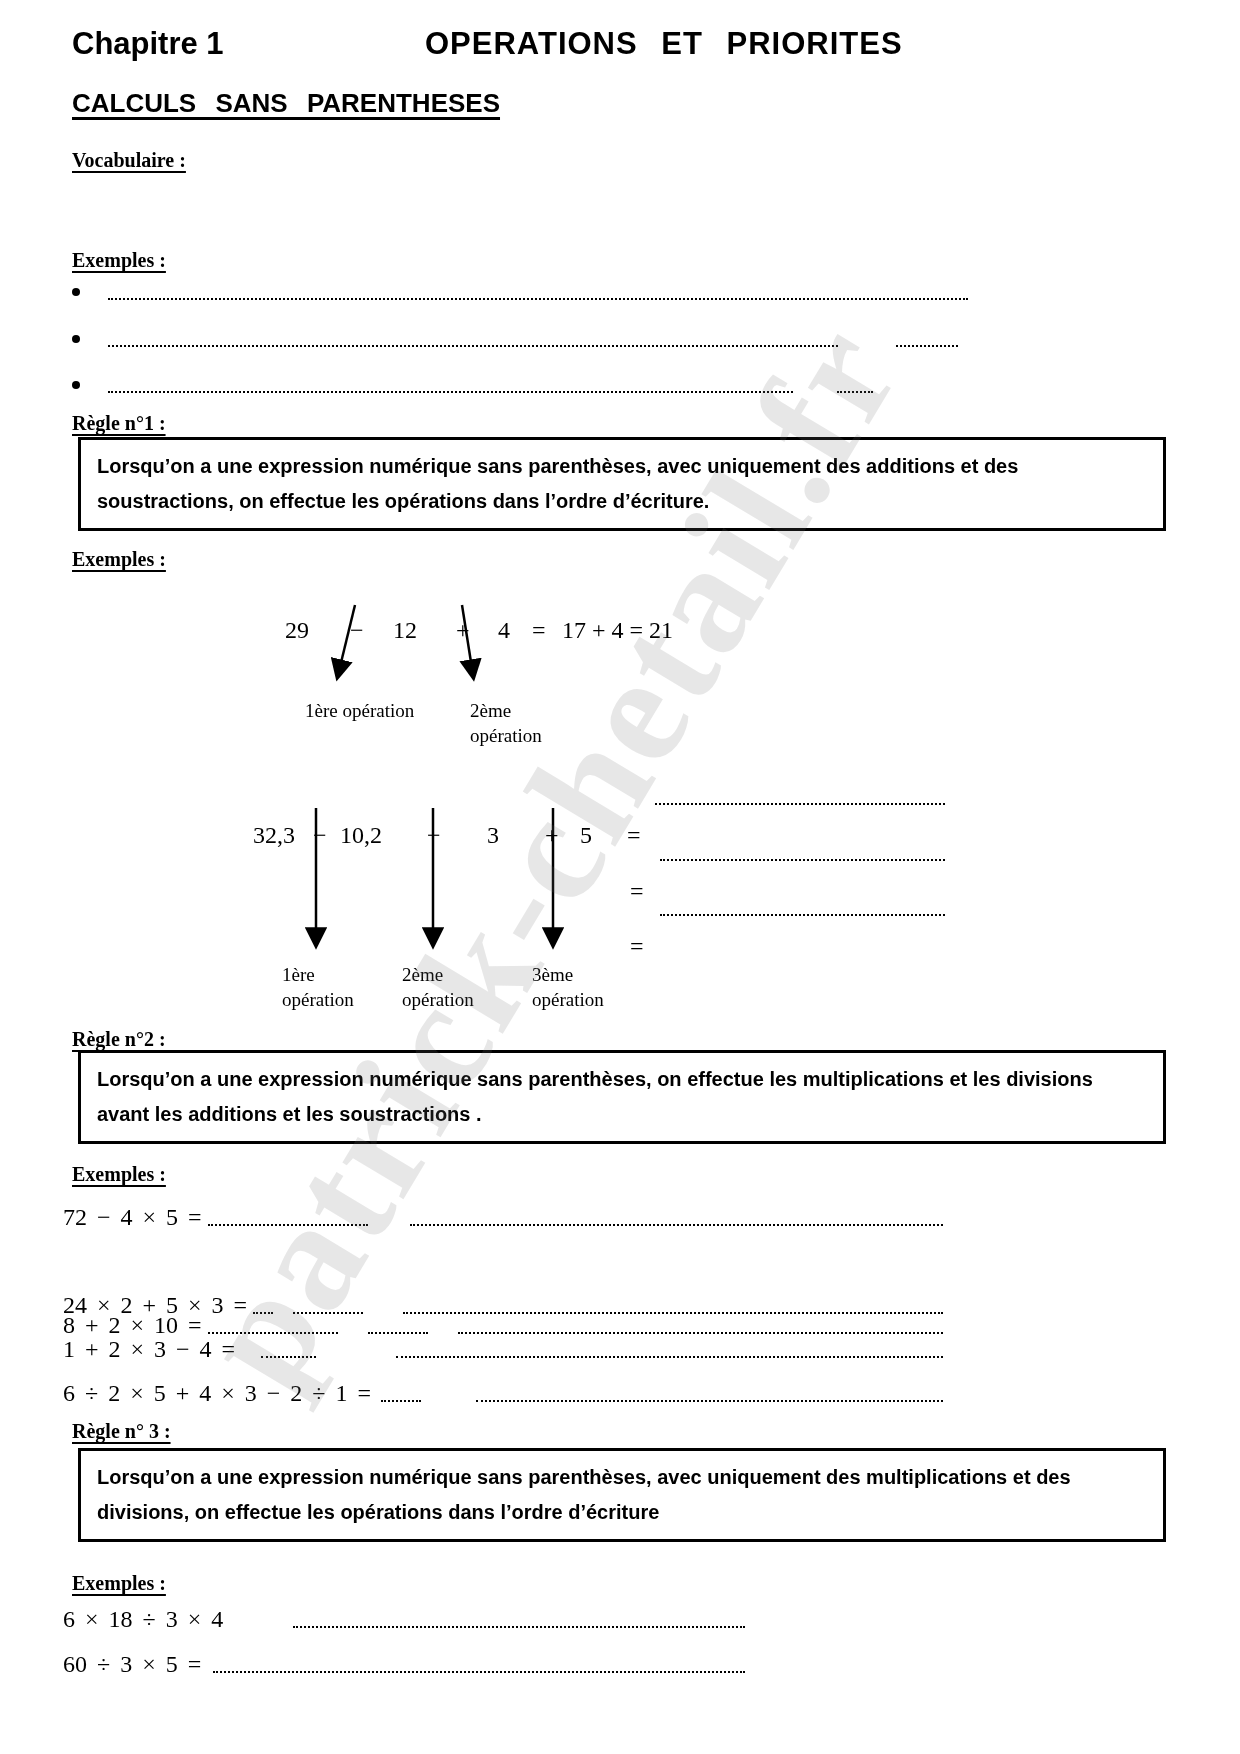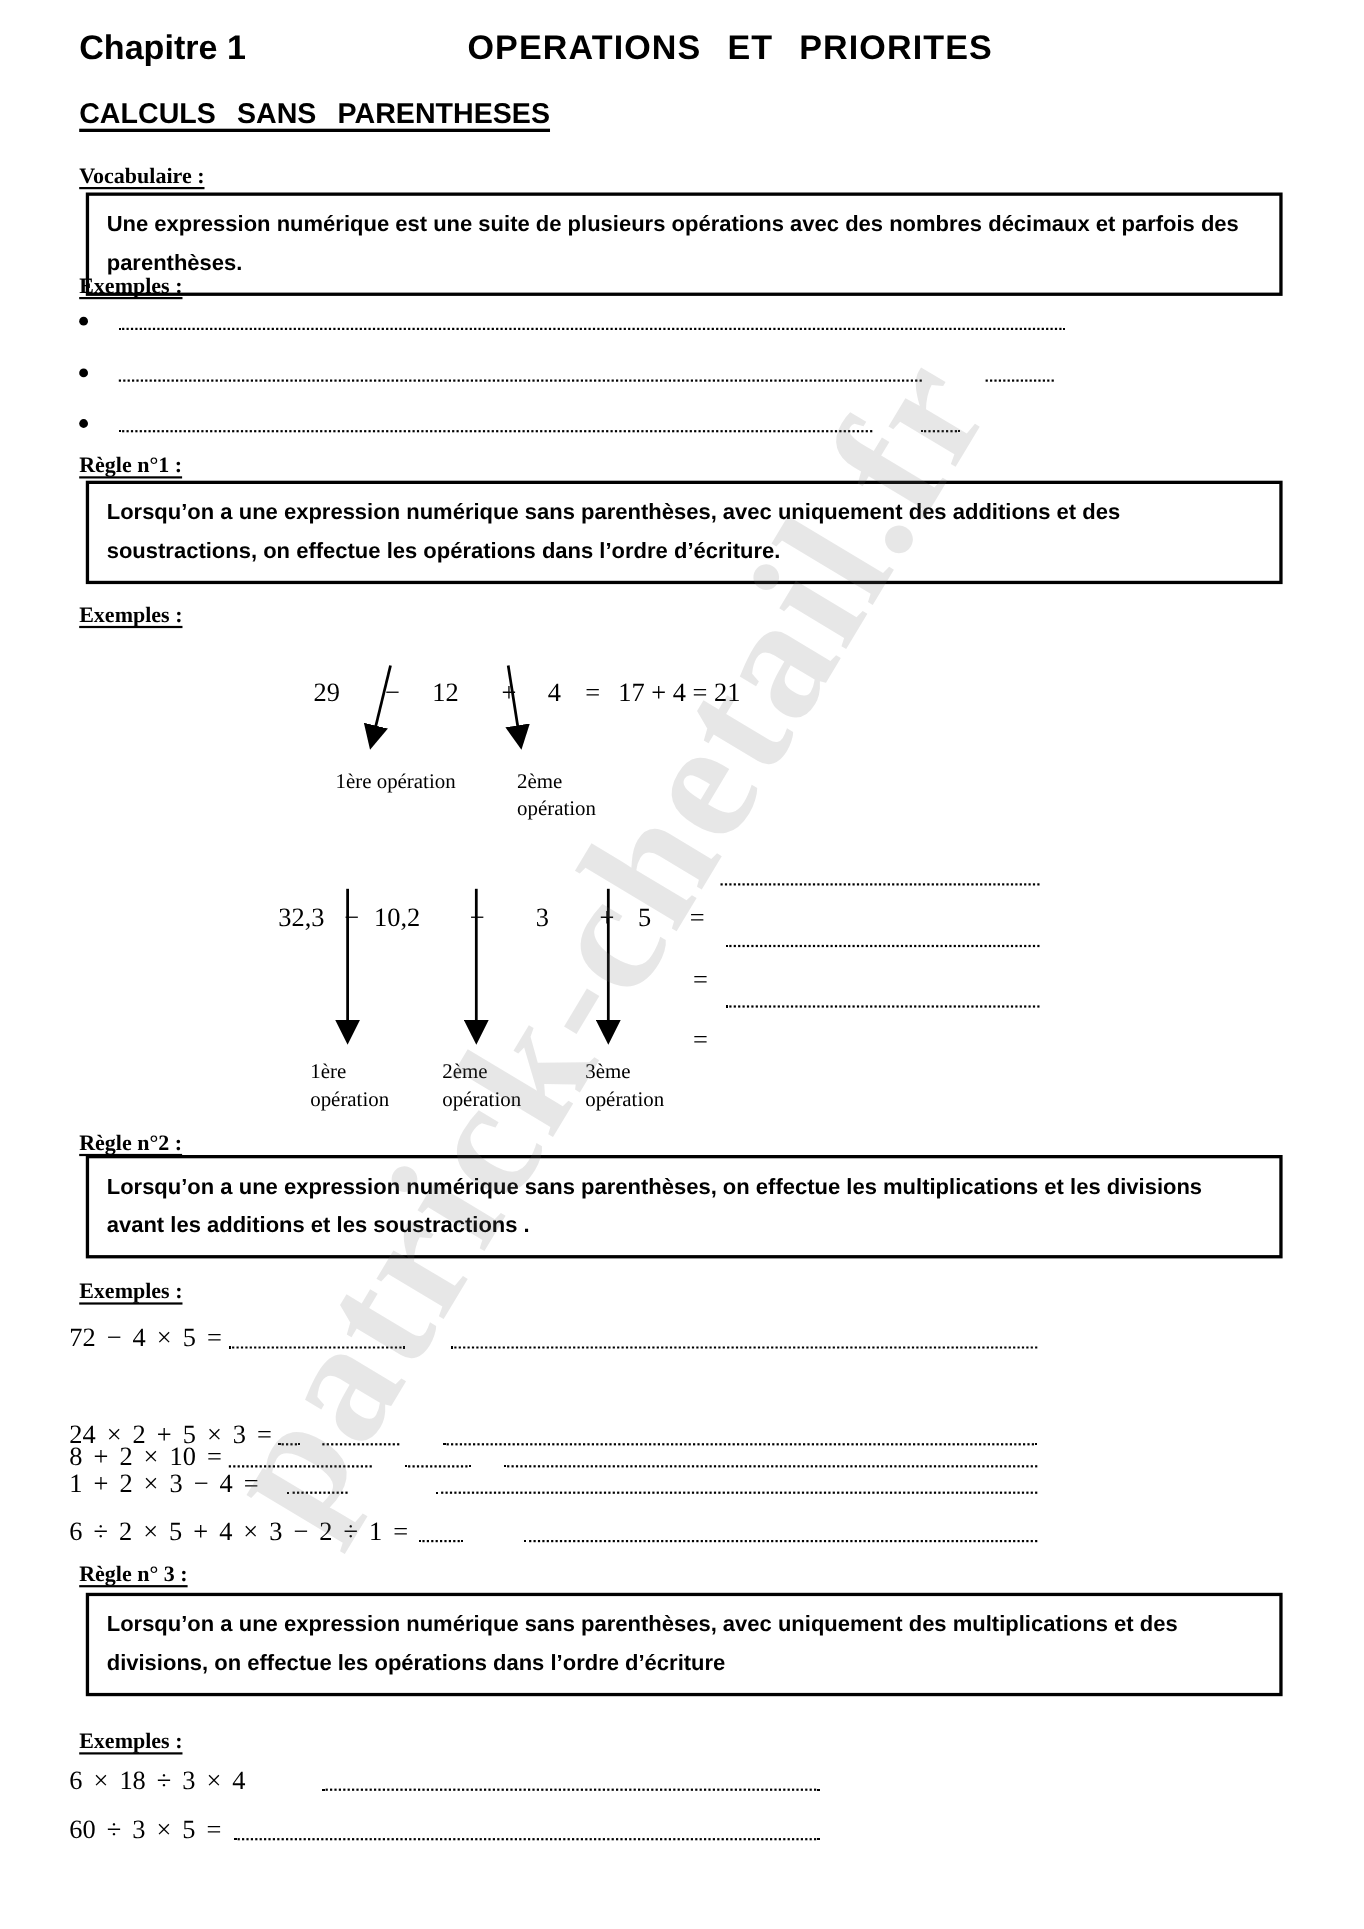--- a/index.html
+++ b/index.html
@@ -75,23 +75,20 @@
 <div class="page">
 
   <div class="watermark">patrick-chetail.fr</div>
 
   <div class="abs marker" style="left:72px;top:26px;font-size:31px;">Chapitre 1</div>
   <div class="abs marker" style="left:72px;top:88px;font-size:26px;word-spacing:12px;text-decoration:underline;text-decoration-thickness:3px;text-underline-offset:5px;">CALCULS SANS PARENTHESES</div>
 
   <div class="abs marker" style="left:425px;top:26px;font-size:31px;letter-spacing:1px;word-spacing:14px;">OPERATIONS ET PRIORITES</div>
 
   <div class="abs ulabel" style="left:72px;top:149px;">Vocabulaire :</div>
-  <div class="box marker" style="top:175px;">
-    <span>Une expression numérique est une suite de plusieurs opérations avec des nombres décimaux et parfois des parenthèses.</span>
-  </div>
 
   <div class="abs ulabel" style="left:72px;top:249px;">Exemples :</div>
 
   <div class="bulletrow" style="top:283px;width:900px;">
     <span class="bullet"></span>
     <span class="dots" style="width:860px;margin-left:28px;"></span>
   </div>
   <div class="bulletrow" style="top:330px;width:900px;">
     <span class="bullet"></span>
     <span class="dots" style="width:730px;margin-left:28px;"></span>

